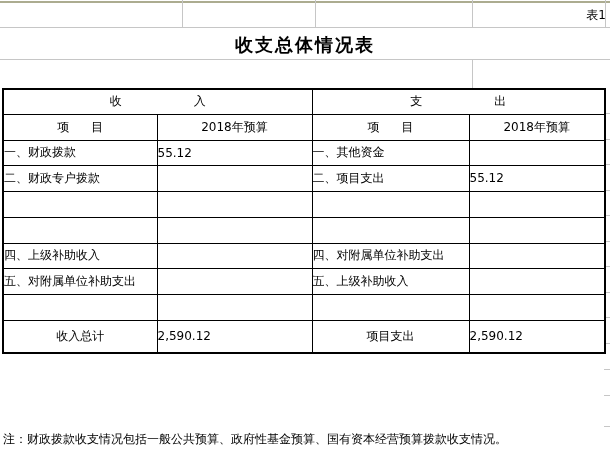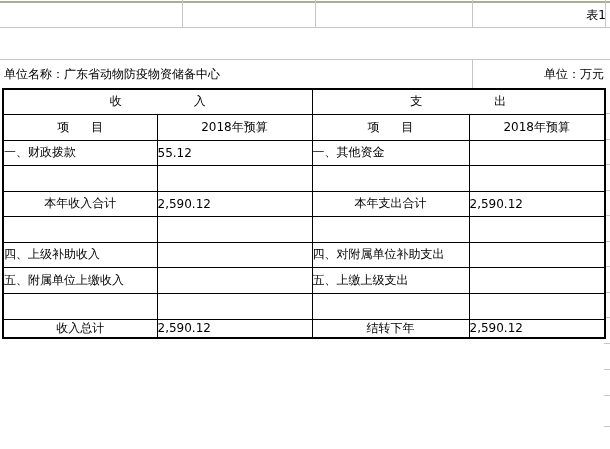--- a/index.html
+++ b/index.html
@@ -80,25 +80,22 @@
       <div class="hgrid" style="left: 604px; top: 343px; width: 6px;"></div>
       <div class="hgrid" style="left: 604px; top: 369px; width: 6px;"></div>
       <div class="hgrid" style="left: 604px; top: 395px; width: 6px;"></div>
       <div class="hgrid" style="left: 604px; top: 426px; width: 6px;"></div>
     </div>
 
   <div class="tag-row">
     <span>表1</span>
   </div>
 
+  <div class="title">收支总体情况表</div>
 
-  <div class="meta-row">
-    <span class="meta-left">单位名称：广东省动物防疫物资储备中心</span>
-    <span class="meta-right">单位：万元</span>
-  </div>
 
   <table class="main">
     <colgroup>
       <col style="width:154px">
         <col style="width:155px">
         <col style="width:157px">
         <col style="width:136px">
     </colgroup>
     <tbody id="table-body">
       <tr style="height:25px">
@@ -131,58 +128,59 @@
         </td>
         <td class="center">2018年预算</td>
       </tr>
     <tr style="height: 25px; padding-left: 20px;">
           <td class="item">一、财政拨款</td>
           <td class="value">55.12</td>
           <td class="item">一、其他资金</td>
           <td class="value"></td>
         </tr>
         <tr style="height: 26px;">
+          <td class="item">二、财政专户拨款</td>
+          <td class="value"></td>
+          <td class="item">二、项目支出</td>
+          <td class="value">55.12</td>
+        </tr>
+        <tr style="height: 26px;">
           <td class="item"></td>
           <td class="value"></td>
           <td class="item"></td>
           <td class="value"></td>
-        </tr>
-        <tr style="height: 25px;">
-          <td class="center">本年收入合计</td>
-          <td class="value">2,590.12</td>
-          <td class="center">本年支出合计</td>
-          <td class="value">2,590.12</td>
         </tr>
         <tr style="height: 26px;">
           <td class="item"></td>
           <td class="value"></td>
           <td class="item"></td>
           <td class="value"></td>
         </tr>
         <tr style="height: 25px; margin-top: 37px;">
           <td class="item">四、上级补助收入</td>
           <td class="value"></td>
           <td class="item">四、对附属单位补助支出</td>
           <td class="value"></td>
         </tr>
         <tr style="height: 26px;">
-          <td class="item">五、附属单位上缴收入</td>
+          <td class="item">五、对附属单位补助支出</td>
           <td class="value"></td>
-          <td class="item">五、上缴上级支出</td>
+          <td class="item">五、上级补助收入</td>
           <td class="value"></td>
         </tr>
         <tr style="height: 26px;">
           <td class="item"></td>
           <td class="value"></td>
           <td class="item"></td>
           <td class="value"></td>
         </tr>
-        <tr style="height: 19px;">
+        <tr style="height: 33px;">
           <td class="center">收入总计</td>
           <td class="value">2,590.12</td>
-          <td class="center">结转下年</td>
+          <td class="center">项目支出</td>
           <td class="value">2,590.12</td>
         </tr>
       </tbody>
   </table>
 
+  <div class="note">注：财政拨款收支情况包括一般公共预算、政府性基金预算、国有资本经营预算拨款收支情况。</div>
 
 </div>
 
 </body></html>

